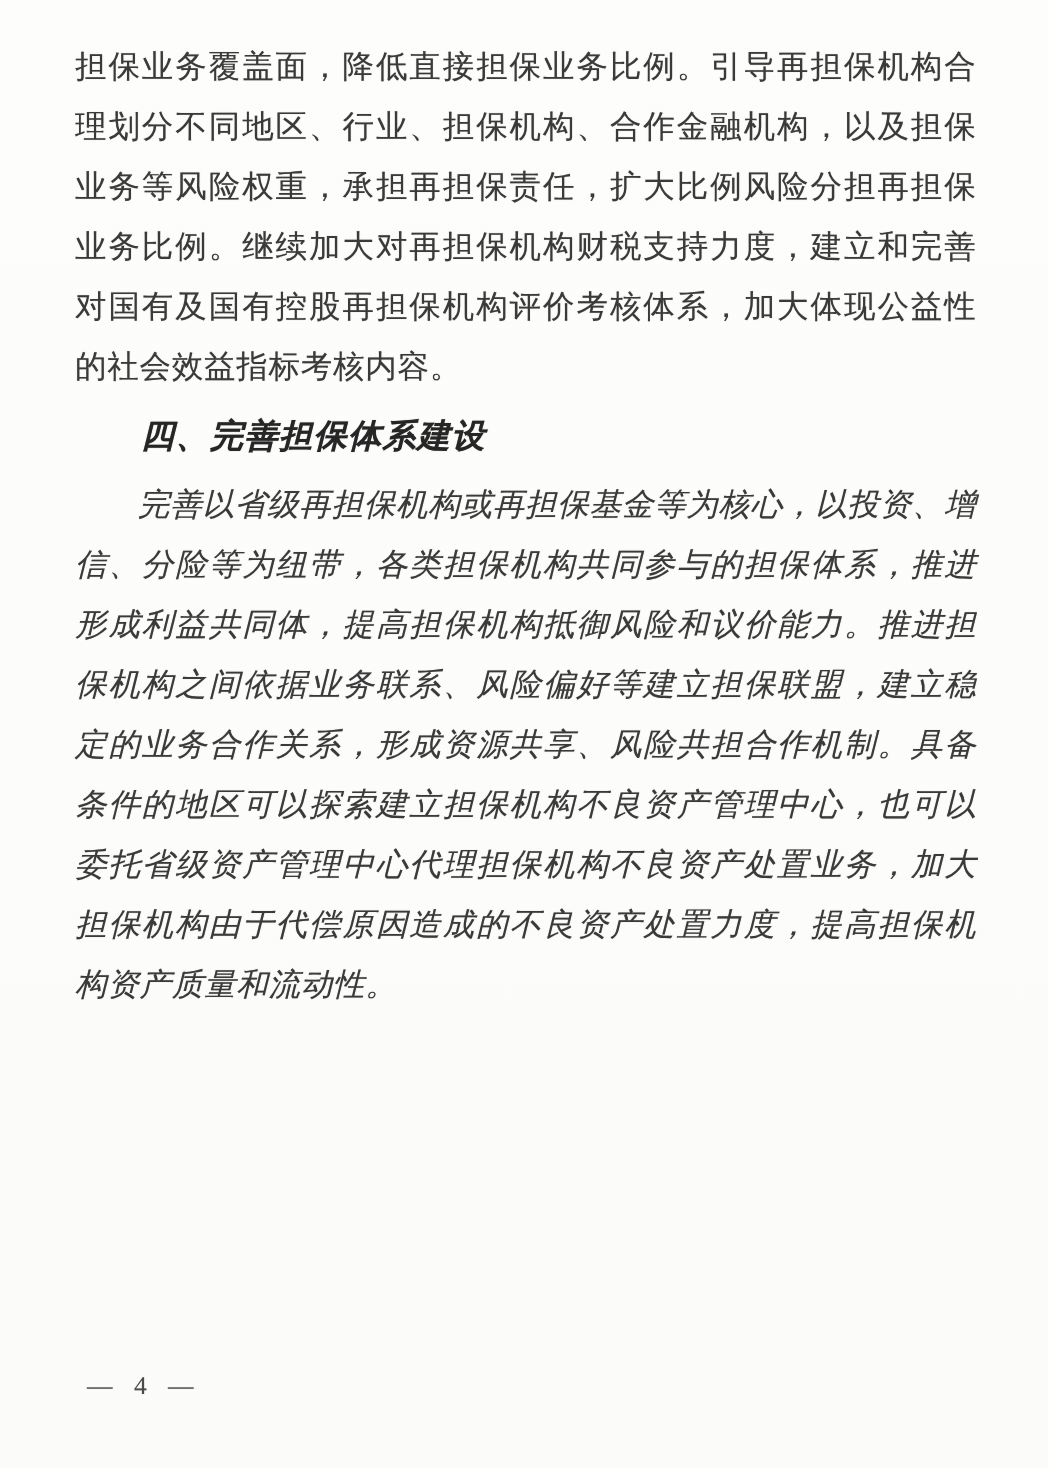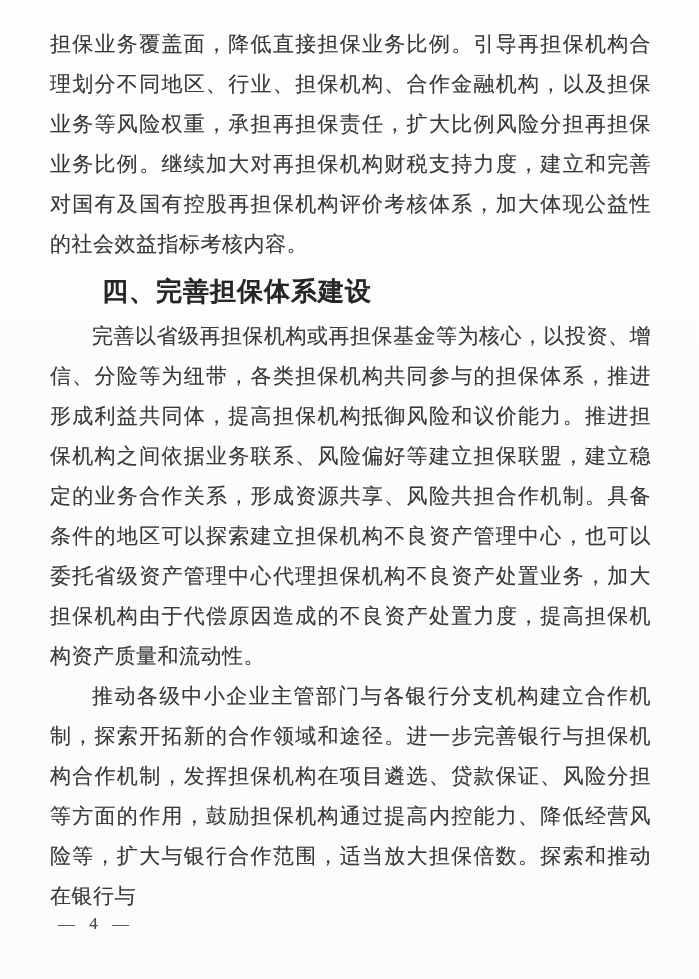--- a/index.html
+++ b/index.html
@@ -24,31 +24,33 @@
     font-size: 21px;
     line-height: 40px;
     color: #3a3a3a;
     text-align: justify;
     text-justify: inter-ideograph;
     letter-spacing: 0.5px;
     text-shadow: 0 0 0.6px rgba(60,60,60,0.45);
   }
   .body-para.indent {
     text-indent: 2em;
+    font-style: italic;
   }
   .section-heading {
     margin: 7px 0 5px 0;
-    font-size: 26px;
+    font-size: 22px;
     line-height: 40px;
     font-weight: bold;
     color: #262626;
     text-indent: 2em;
     letter-spacing: 1px;
     text-shadow: 0 0 0.6px rgba(30,30,30,0.5);
     font-family: "Liberation Sans", sans-serif;
+    font-style: italic;
   }
   .page-footer {
     position: absolute;
     top: 913px;
     left: 58px;
     font-size: 17px;
     line-height: 22px;
     color: #4a4a4a;
     letter-spacing: 5px;
     text-shadow: 0 0 0.5px rgba(70,70,70,0.4);
@@ -59,17 +61,16 @@
 
 <div class="page">
 
   <p class="body-para">担保业务覆盖面，降低直接担保业务比例。引导再担保机构合理划分不同地区、行业、担保机构、合作金融机构，以及担保业务等风险权重，承担再担保责任，扩大比例风险分担再担保业务比例。继续加大对再担保机构财税支持力度，建立和完善对国有及国有控股再担保机构评价考核体系，加大体现公益性的社会效益指标考核内容。</p>
 
   <h2 class="section-heading">四、完善担保体系建设</h2>
 
   <p class="body-para indent">完善以省级再担保机构或再担保基金等为核心，以投资、增信、分险等为纽带，各类担保机构共同参与的担保体系，推进形成利益共同体，提高担保机构抵御风险和议价能力。推进担保机构之间依据业务联系、风险偏好等建立担保联盟，建立稳定的业务合作关系，形成资源共享、风险共担合作机制。具备条件的地区可以探索建立担保机构不良资产管理中心，也可以委托省级资产管理中心代理担保机构不良资产处置业务，加大担保机构由于代偿原因造成的不良资产处置力度，提高担保机构资产质量和流动性。</p>
 
 
-  <p class="body-para indent">推动各级中小企业主管部门与各银行分支机构建立合作机制，探索开拓新的合作领域和途径。进一步完善银行与担保机构合作机制，发挥担保机构在项目遴选、贷款保证、风险分担等方面的作用，鼓励担保机构通过提高内控能力、降低经营风险等，扩大与银行合作范围，适当放大担保倍数。探索和推动在银行与</p>
 
   <div class="page-footer">— 4 —</div>
 
 </div>
 
 </body></html>

